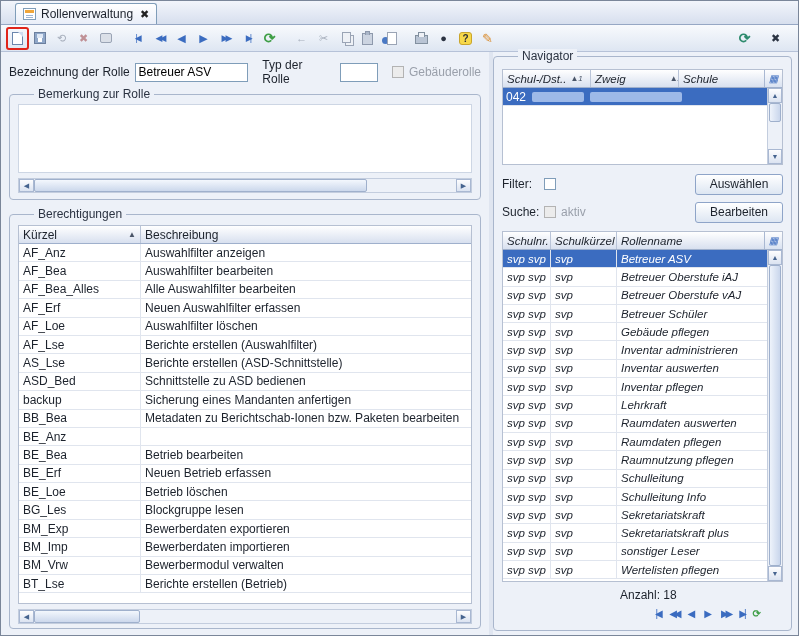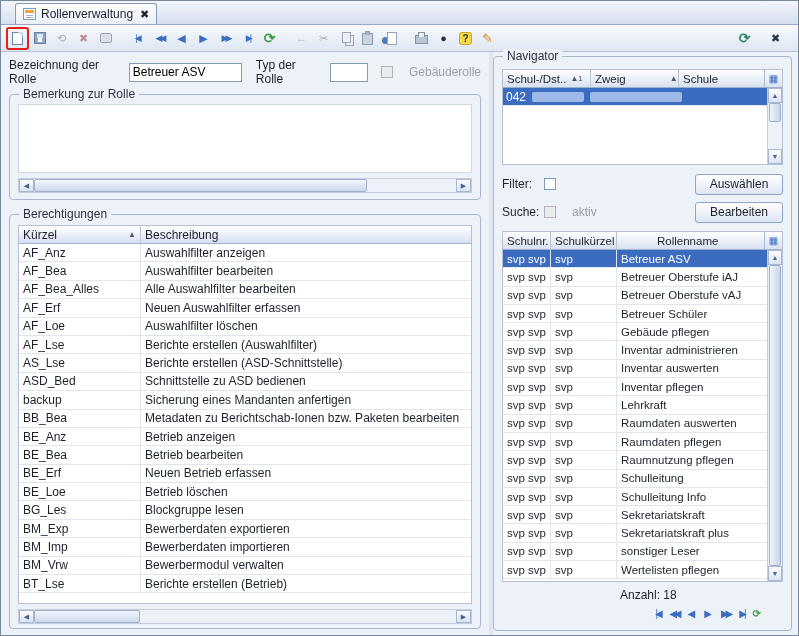--- a/index.html
+++ b/index.html
@@ -65,29 +65,29 @@
 
   
   .main { flex:1; display:flex; min-height:0; }
   .left { width:488px; padding:6px 8px 4px 8px; display:flex; flex-direction:column; background:#edf1f8; }
   .splitter { width:4px; background:#dfe5f0; cursor:col-resize; }
   .right { flex:1; padding:4px 6px 4px 0; background:#edf1f8; min-width:0; }
 
   
   .form-row { height:24px; margin-top:2px; display:flex; align-items:center; flex:0 0 auto; }
   .lbl { color:#1c222c; }
-  .lbl-dis { color:#9aa0ab;margin-left:11px; }
+  .lbl-dis { color:#9aa0ab; }
   .tin { height:19px; border:1px solid #7f9db9; background:#fff; font:12px "Liberation Sans",sans-serif;
          padding:0 3px; }
   .cb { width:12px; height:12px; background:#fff; border:1px solid #7f9db9; display:inline-block; flex:0 0 auto; }
   .cb.disabled { background:#ececec; border-color:#b3b3b3; }
 
   
   .group { position:relative; border:1px solid #a9b6cc; border-radius:4px; }
-  .group-label { position:absolute; top:-8px; left:9px; background:#edf1f8; padding:0 4px; color:#2b3342; }
+  .group-label { position:absolute; top:-8px; left:24px; background:#edf1f8; padding:0 4px; color:#2b3342; }
 
   .grp-bemerkung { height:106px; margin-top:10px; flex:0 0 auto; }
   .memo { position:absolute; top:9px; left:8px; right:8px; bottom:26px; background:#fff; border:1px solid #cdd6e4; }
   .grp-bemerkung .hscroll { position:absolute; left:8px; right:8px; bottom:6px; }
 
   .grp-berecht { flex:1; margin-top:14px; margin-bottom:2px; min-height:0; }
   .ptable { position:absolute; top:10px; left:8px; right:8px; bottom:24px; border:1px solid #b6c0d2;
             display:flex; flex-direction:column; overflow:hidden; background:#fff; }
   .grp-berecht .hscroll { position:absolute; left:8px; right:8px; bottom:4px; }
 
@@ -142,26 +142,26 @@
   .shead .hcell:nth-child(3) { flex:1; border-right:none; }
 
   .frow { height:22px; display:flex; align-items:center; margin-top:8px; flex:0 0 auto; }
   .frow .btn { margin-left:auto; }
   .btn { width:88px; height:21px; background:linear-gradient(#ffffff,#dde6f2); border:1px solid #8ea4c8;
          border-radius:3px; font:12px "Liberation Sans",sans-serif; color:#1c222c; cursor:pointer; }
 
   .roles-table { flex:1; margin-top:8px; min-height:0; }
   .rhead .hcell:nth-child(1) { width:48px; flex:0 0 auto;text-align:center; }
   .rhead .hcell:nth-child(2) { width:66px; flex:0 0 auto; }
-  .rhead .hcell:nth-child(3) { flex:1; border-right:none;margin-left:36px; }
+  .rhead .hcell:nth-child(3) { flex:1; border-right:none; }
   .rbody .trow { height:18.3px; }
   .rbody .tcell:nth-child(1) { width:48px; flex:0 0 auto; }
   .rbody .tcell:nth-child(2) { width:66px; flex:0 0 auto; }
   .rbody .tcell:nth-child(3) { flex:1; border-right:none; }
-  .rbody, .rhead, .rbody .tcell, .shead { font-size:11.5px; }
+  .rbody, .rhead, .rbody .tcell, .shead { font-size:11.5px;font-style:italic; }
 
   .count-row { height:18px; display:flex; align-items:center; padding-left:118px; margin-top:4px; flex:0 0 auto; }
   .nav-btns { height:20px; display:flex; align-items:center; justify-content:flex-end; gap:9px;
               padding-right:22px; flex:0 0 auto; }
   .nav-btns .glyph { font-size:10px; }
 </style>
 </head>
 <body>
 
 <div class="window">
@@ -328,21 +328,20 @@
               <div class="trow">
                 <div class="tcell">backup</div>
                 <div class="tcell">Sicherung eines Mandanten anfertigen</div>
               </div>
               <div class="trow">
                 <div class="tcell">BB_Bea</div>
                 <div class="tcell">Metadaten zu Berichtschab-Ionen bzw. Paketen bearbeiten</div>
               </div>
               <div class="trow">
                 <div class="tcell">BE_Anz</div>
-                <div class="tcell">Betrieb anzeigen</div>
               </div>
               <div class="trow">
                 <div class="tcell">BE_Bea</div>
                 <div class="tcell">Betrieb bearbeiten</div>
               </div>
               <div class="trow">
                 <div class="tcell">BE_Erf</div>
                 <div class="tcell">Neuen Betrieb erfassen</div>
               </div>
               <div class="trow">

